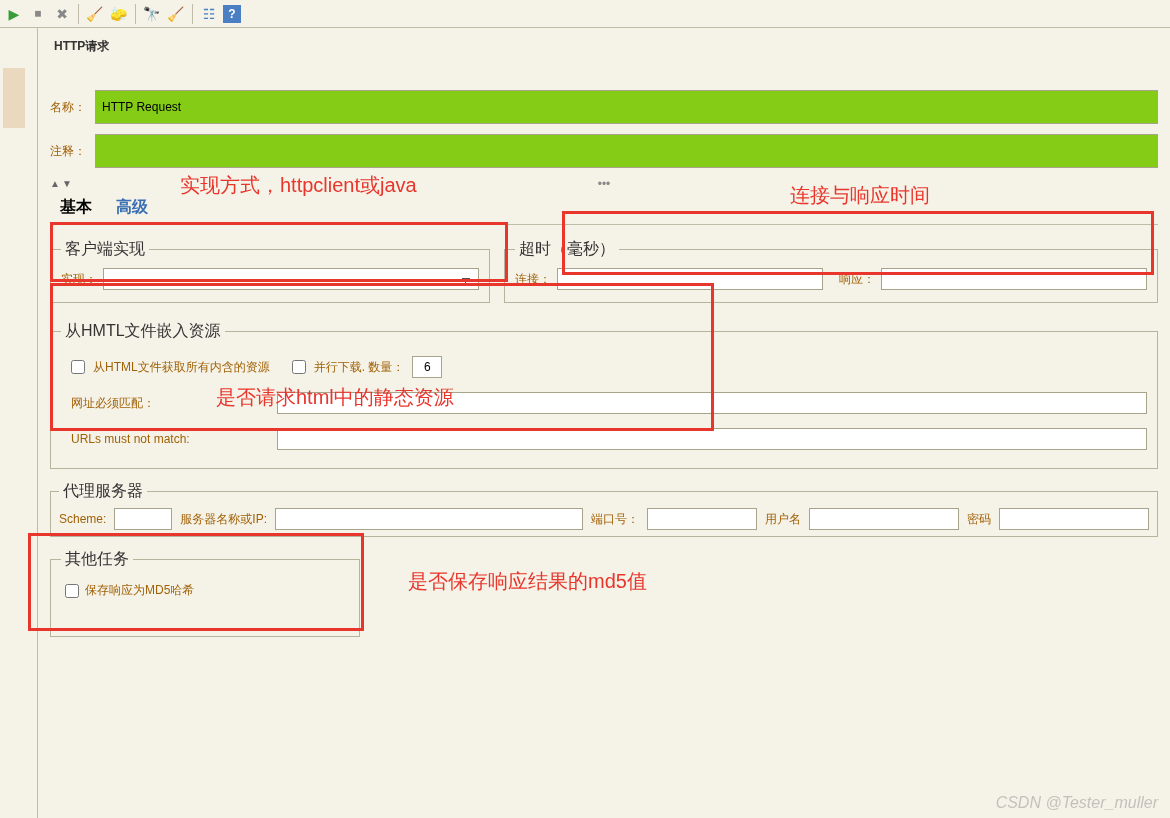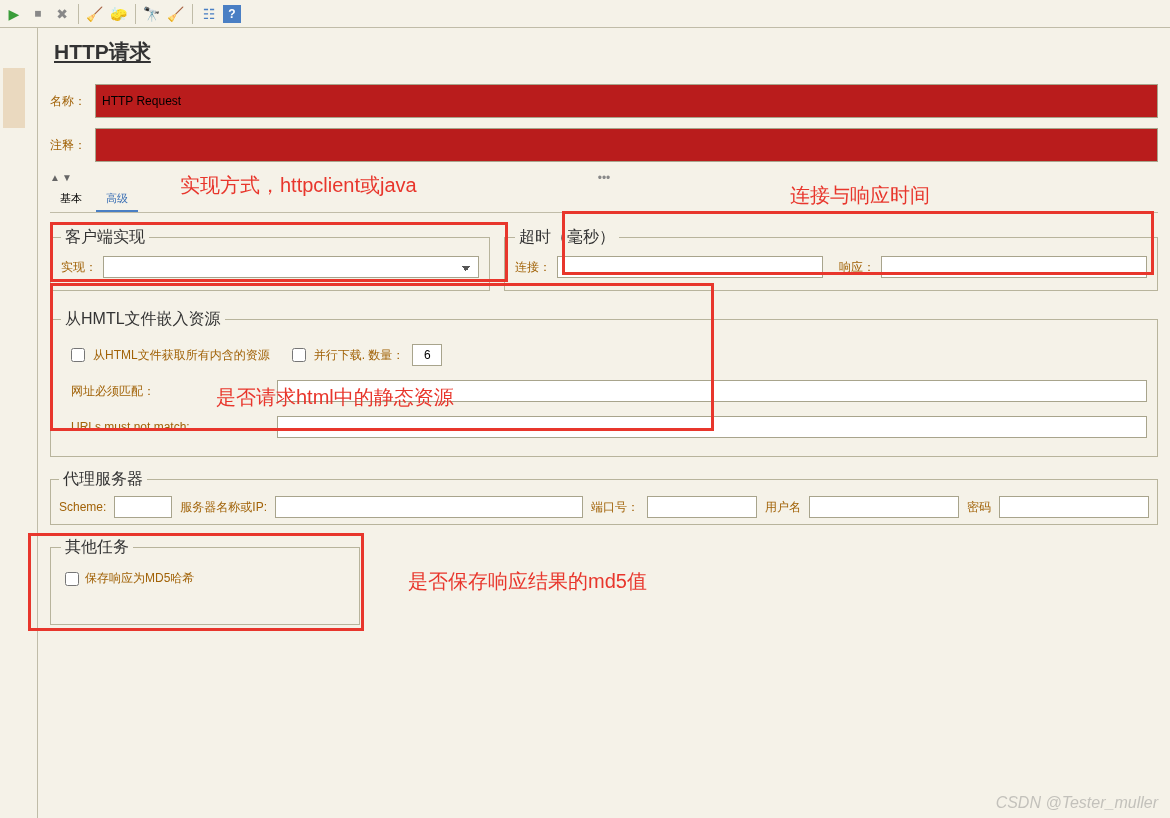--- a/index.html
+++ b/index.html
@@ -42,64 +42,64 @@
   top: 40px; left: 3px; width: 22px; height: 60px;
   background: #d0a060;
   opacity: 0.3;
 }
 .content-panel {
   position: absolute;
   left: 38px; top: 0; right: 0; bottom: 0;
   padding: 10px 12px;
 }
 .panel-title {
-  font-size: 21px;
+  font-size: 12px;
   font-weight: bold;
   color: #333;
-  margin-bottom: 18px;
+  margin-bottom: 35px;
   padding-left: 4px;
-  text-decoration: underline;
 }
 .field-row {
   display: flex;
   align-items: center;
   margin-bottom: 10px;
 }
 .field-label {
   width: 45px;
   text-align: left;
   color: #333;
 }
 .field-input {
   flex: 1;
   height: 22px;
   border: 1px solid #a8a48c;
-  background: #b91c1c;
+  background: #84cc16;
   padding: 16px 6px;
   font-size: 12px;
 }
 .expander-row {
   display: flex;
   align-items: center;
   gap: 2px;
   margin: 6px 0 4px;
   position: relative;
 }
 .tri { font-size: 10px; color: #666; }
 .dots { position: absolute; left: 50%; transform: translateX(-50%); color: #888; }
 .tab-row {
   display: flex;
   gap: 4px;
   border-bottom: 1px solid #c0bca8;
   margin-bottom: 14px;
 }
 .tab {
   padding: 4px 10px;
-  font-size: 11px;
+  font-size: 16px;
   cursor: pointer;
+  font-weight: bold;
 }
 .tab.active {
   border-bottom: 2px solid #4a7fc4;
   color: #3a6fb4;
 }
 fieldset {
   border: 1px solid #b8b49c;
   padding: 8px 10px 12px;
   margin-bottom: 12px;
   position: relative;

